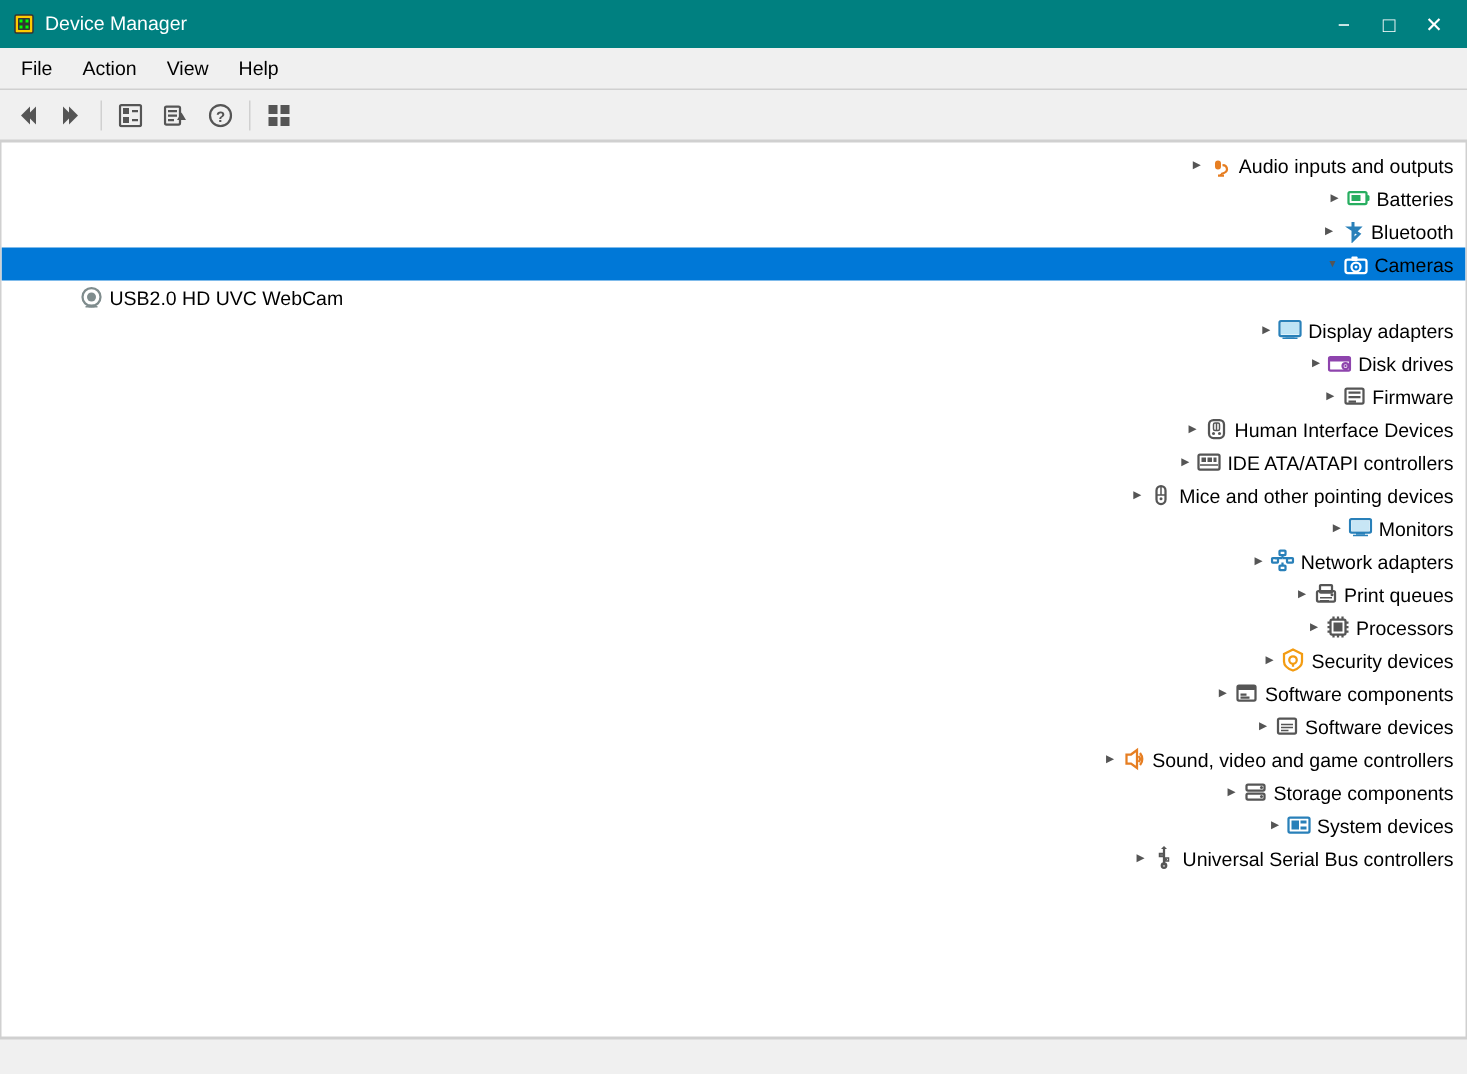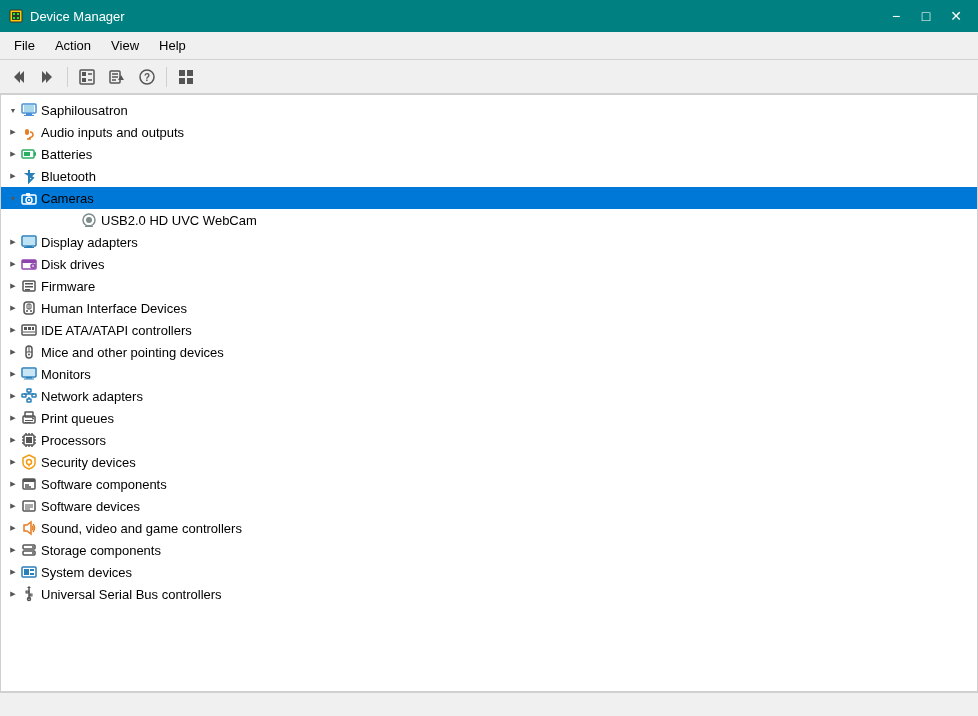--- a/index.html
+++ b/index.html
@@ -17,21 +17,21 @@
       background: #008080;
       color: white;
       height: 32px;
       display: flex;
       align-items: center;
       padding: 0 8px;
       justify-content: space-between;
     }
     .title-bar-left {
       display: flex;
-      align-items: center;
+      align-items: flex-start;
       gap: 6px;
     }
     .title-bar-icon {
       width: 16px;
       height: 16px;
     }
     .title-bar-title {
       font-size: 13px;
       font-weight: normal;
     }
@@ -154,22 +154,22 @@
       font-size: 12px;
     }
 
     .item-label {
       font-size: 13px;
       color: #000;
     }
 
     
     .indent-0 { padding-left: 4px; }
-    .indent-1 { padding-left: 4px; }
-    .indent-2 { padding-left: 36px; margin-left: 28px; }
+    .indent-1 { padding-left: 4px; justify-content: flex-end; }
+    .indent-2 { padding-left: 36px; }
 
     
     .status-bar {
       background: #f0f0f0;
       border-top: 1px solid #d0d0d0;
       height: 24px;
       display: flex;
       align-items: center;
       padding: 0 8px;
       font-size: 12px;
@@ -258,32 +258,20 @@
       <rect x="9" y="1" width="6" height="6" fill="#555"></rect>
       <rect x="1" y="9" width="6" height="6" fill="#555"></rect>
       <rect x="9" y="9" width="6" height="6" fill="#555"></rect>
     </svg>
   </button>
 </div>
 
 <div class="main-content">
   <div class="tree">
 
-    <div class="tree-item indent-0">
-      <span class="expander expanded"></span>
-      <span class="item-icon">
-        <svg width="16" height="16" viewBox="0 0 16 16">
-          <rect x="1" y="2" width="14" height="9" rx="1" fill="none" stroke="#4a90d9" stroke-width="1.5"></rect>
-          <rect x="3" y="3" width="10" height="7" fill="#a8d8ea"></rect>
-          <rect x="5" y="11" width="6" height="2" fill="#4a90d9"></rect>
-          <rect x="3" y="13" width="10" height="1" fill="#4a90d9"></rect>
-        </svg>
-      </span>
-      <span class="item-label">Saphilousatron</span>
-    </div>
 
     <div class="tree-item indent-1">
       <span class="expander collapsed"></span>
       <span class="item-icon icon-audio">
         <svg width="16" height="16" viewBox="0 0 16 16">
           <rect x="4" y="5" width="4" height="6" rx="2" fill="#e67e22"></rect>
           <path d="M9,8 Q12,8 12,11 Q12,13 8,14" fill="none" stroke="#e67e22" stroke-width="1.5"></path>
           <line x1="8" y1="14" x2="8" y2="15" stroke="#e67e22" stroke-width="1.5"></line>
           <line x1="6" y1="15" x2="10" y2="15" stroke="#e67e22" stroke-width="1.5"></line>
         </svg>

